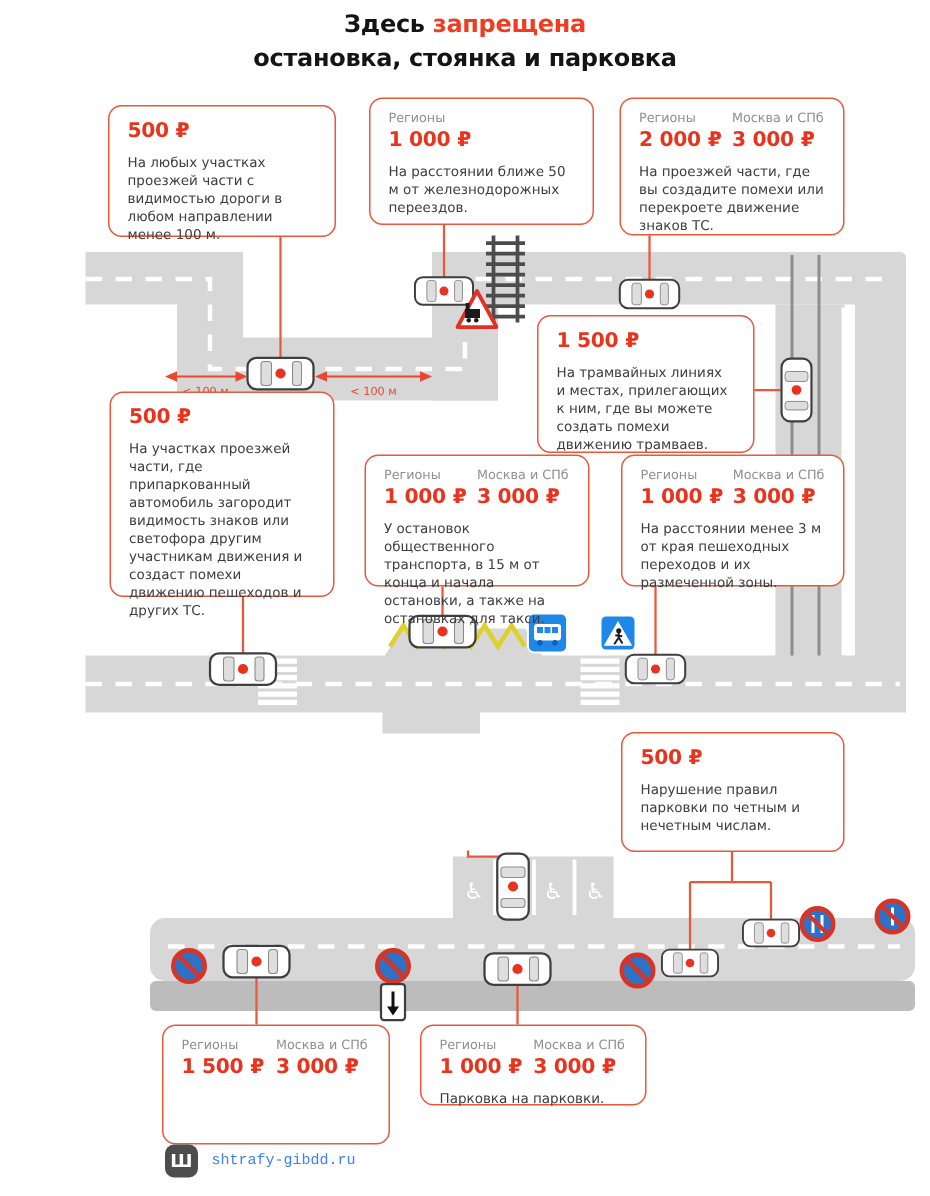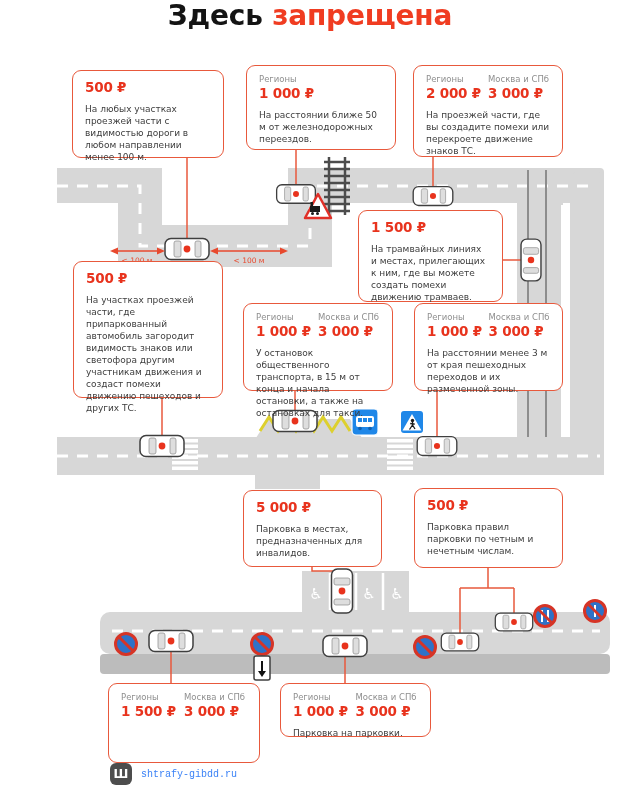--- a/index.html
+++ b/index.html
@@ -1,37 +1,38 @@
 <!DOCTYPE html>
 <html><head>
 <meta charset="utf-8">
 <style>
   html,body{margin:0;padding:0;background:#fff;}
   body{width:620px;height:797px;position:relative;font-family:"DejaVu Sans","Liberation Sans",sans-serif;overflow:hidden;}
   .stage{position:absolute;left:0;top:0;width:620px;height:797px;}
-  .title{position:absolute;left:0;top:4px;width:620px;text-align:center;font-size:28px;line-height:23px;font-weight:700;color:#141414;letter-spacing:-0.2px;}
+  .title{position:absolute;left:0;top:4px;width:620px;text-align:center;font-size:16px;line-height:23px;font-weight:700;color:#141414;letter-spacing:-0.2px;}
   .title .red{color:#f03c21;}
   svg.diagram{position:absolute;left:0;top:0;z-index:1;}
   .box{position:absolute;z-index:3;background:#fff;border:1.6px solid #e8593c;border-radius:9px;padding:8px 12px;box-sizing:border-box;}
   .lbl{color:#8f8f8f;font-size:8.5px;line-height:11px;}
   .amt{color:#e8331d;font-weight:700;font-size:13.5px;line-height:17px;white-space:nowrap;letter-spacing:-0.2px;}
   .desc{color:#3d3d3d;font-size:9px;line-height:12px;margin-top:7px;}
   .cols{display:flex;}
   .col{flex:1;min-width:0;}
   .footer{position:absolute;left:110px;top:763px;display:flex;align-items:center;gap:9px;z-index:3;}
   .logo{width:22px;height:22px;border-radius:6px;background:#4d4d4d;color:#fff;font-weight:700;font-size:12px;display:flex;align-items:center;justify-content:center;}
   .site{color:#3b82f6;font-size:10px;font-family:Liberation Mono, monospace;}
 </style>
 </head>
 <body>
 
 <div class="stage">
 
   <div class="title">
     <div><span>Здесь </span><span class="red">запрещена</span></div>
+    <div>остановка, стоянка и парковка</div>
   </div>
 
   <svg class="diagram" width="620" height="797" viewBox="0 0 620 797">
     <defs>
       <g id="car">
         <rect x="-22" y="-10.5" width="44" height="21" rx="6" fill="#fff" stroke="#3f3f3f" stroke-width="1.5"></rect>
         <rect x="-13" y="-8" width="7" height="16" rx="2" fill="#dedede" stroke="#8a8a8a" stroke-width="0.7"></rect>
         <rect x="8" y="-8" width="6" height="16" rx="2" fill="#dedede" stroke="#8a8a8a" stroke-width="0.7"></rect>
         <circle r="3.4" fill="#e8331d"></circle>
       </g>
@@ -271,28 +272,24 @@
           <div class="amt">1 000 ₽</div>
         </div>
       <div class="col">
           <div class="lbl">Москва и СПб</div>
           <div class="amt">3 000 ₽</div>
         </div>
     </div>
     <div class="desc">На расстоянии менее 3 м от края пешеходных переходов и их размеченной зоны.</div>
   </div>
 
-  <div class="box" style="left:243px;top:490px;width:139px;height:77px;">
-    <div class="amt">5 000 ₽</div>
-    <div class="desc">Парковка в местах, предназначенных для инвалидов.</div>
-  </div>
 
   <div class="box" style="left:414px;top:488px;width:149px;height:80px;">
     <div class="amt">500 ₽</div>
-    <div class="desc">Парковка правил парковки по четным и нечетным числам.</div>
+    <div class="desc">Нарушение правил парковки по четным и нечетным числам.</div>
   </div>
 
   <div class="box" style="left:108px;top:683px;width:152px;height:80px;">
     <div class="cols">
       <div class="col">
           <div class="lbl">Регионы</div>
           <div class="amt">1 500 ₽</div>
         </div>
       <div class="col">
           <div class="lbl">Москва и СПб</div>

